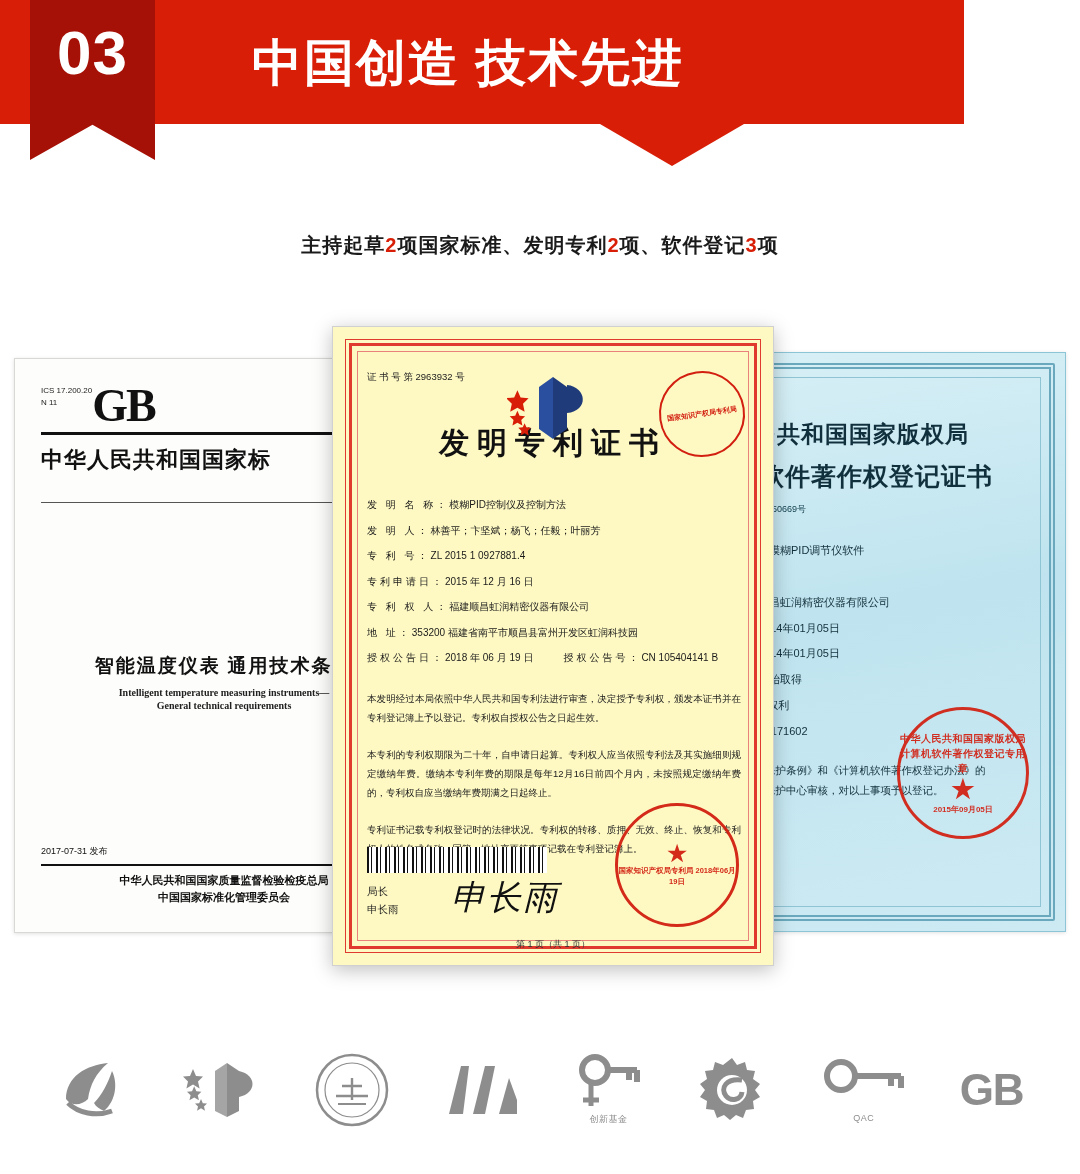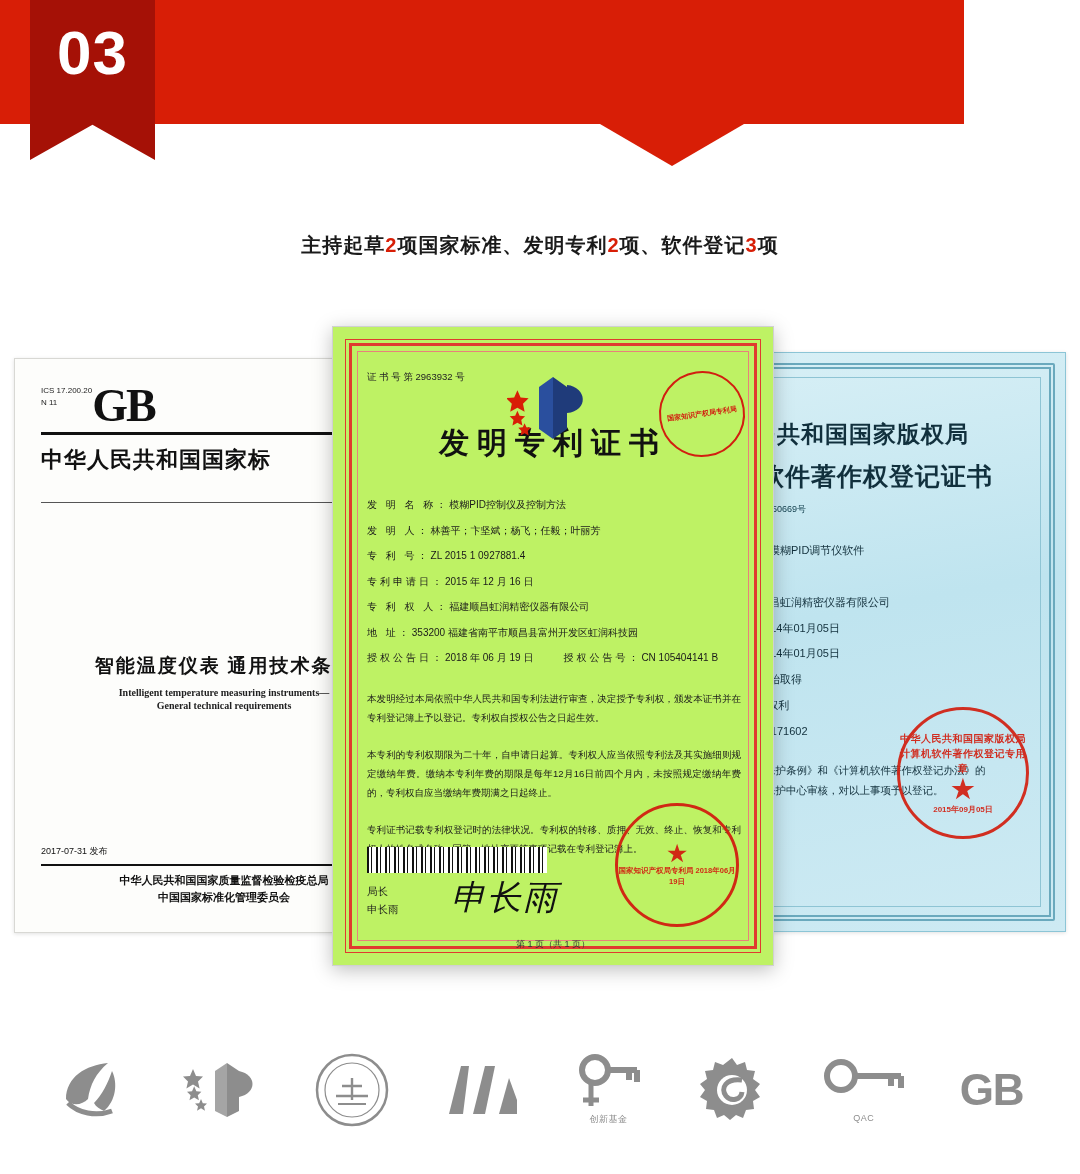--- a/index.html
+++ b/index.html
@@ -117,21 +117,21 @@
     border: 3px solid #d21f10; border-radius: 50%; color:#d21f10;
     display:flex; flex-direction:column; align-items:center; justify-content:center;
     text-align:center; font-size: 8px; line-height:1.5; opacity:.92; font-weight: bold;
   }
   .sw-seal .star { font-size: 26px; line-height: 1; margin-bottom: 2px; }
   .sw-seal .ring-top { font-size: 10px; letter-spacing: .5px; }
 
   
   .cert-center {
     position: absolute; left: 332px; top: -4px; width: 442px; height: 640px;
-    background: #bef264; border: 1px solid #d0d0d0;
+    background: #fef9c3; border: 1px solid #d0d0d0;
     box-shadow: 0 4px 18px rgba(0,0,0,.25); overflow: hidden;
   }
   .pat-border {
     position:absolute; inset: 16px; border: 3px solid #e03a2f;
     outline: 1px solid #e03a2f; outline-offset: 3px;
   }
   .pat-border:before {
     content:""; position:absolute; inset:5px; border:1px solid #e8827b;
   }
   .pat-inner { position:absolute; left: 34px; right: 34px; top: 44px; }
@@ -194,20 +194,21 @@
 </style>
 </head>
 <body>
 
 <div class="page">
 
   <div class="banner">
     <div class="banner-number-box">
       <span class="banner-number">03</span>
     </div>
+    <div class="banner-title">中国创造  技术先进</div>
   </div>
   <div class="banner-notch"></div>
 
   <div class="subtitle">
     <span>主持起草</span><span class="num">2</span><span>项国家标准、发明专利</span><span class="num">2</span><span>项、软件登记</span><span class="num">3</span><span>项</span>
   </div>
 
   <div class="certs">
 
     <div class="cert-left">

